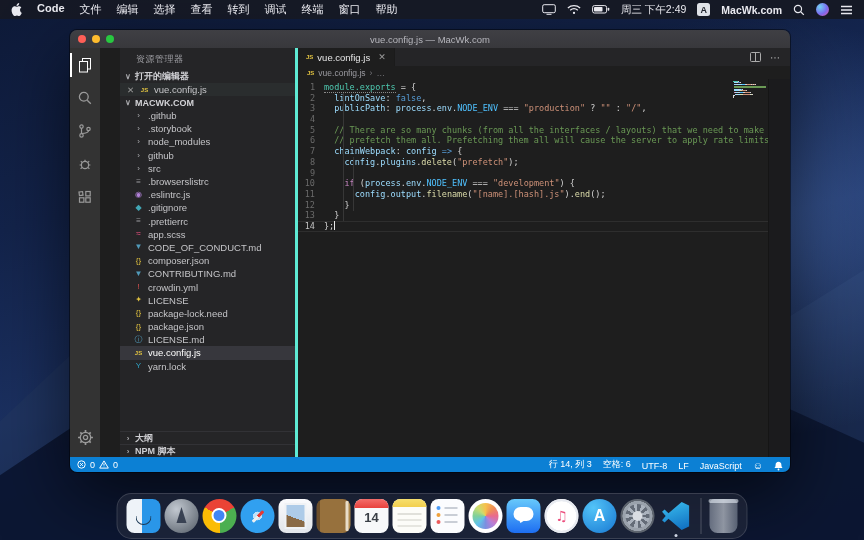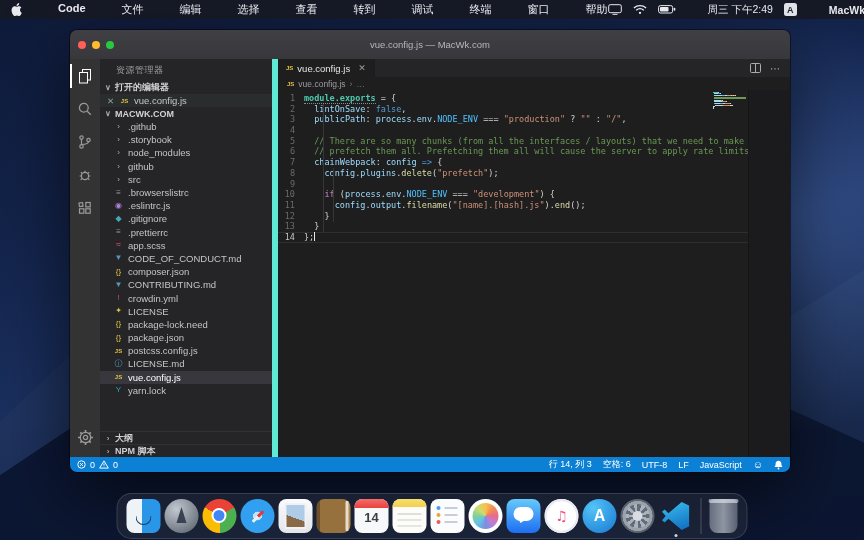--- a/index.html
+++ b/index.html
@@ -7,46 +7,46 @@
   body { position:relative; font-family:"Liberation Sans",sans-serif; background:linear-gradient(165deg,#0e1a38 0%,#13234a 30%,#1b3060 55%,#0f1c3c 80%,#0a142e 100%); }
 
   
   .glow{position:absolute;inset:0;background:radial-gradient(ellipse 430px 300px at 87% 42%, rgba(98,140,215,.40), rgba(98,140,215,0) 70%);}
   .mtn2{position:absolute;inset:0;background:#22365e;opacity:.55;clip-path:polygon(0 78%,12% 60%,24% 74%,38% 55%,52% 72%,66% 52%,80% 70%,100% 50%,100% 100%,0 100%);}
   .mtn1{position:absolute;inset:0;background:#0b1530;opacity:.9;clip-path:polygon(0 88%,15% 72%,30% 85%,47% 68%,62% 84%,78% 66%,100% 82%,100% 100%,0 100%);}
 
   
   .menubar{position:absolute;top:0;left:0;right:0;height:19px;background:rgba(22,25,35,.93);display:flex;align-items:center;padding:0 11px;color:#e9e9ef;font-size:11px;z-index:50;}
   .menu-left{display:flex;align-items:center;gap:15px;}
-  .menu-item{cursor:default;white-space:nowrap;margin-left:21px;}
+  .menu-item{cursor:default;white-space:nowrap;}
   .menu-item.bold{font-weight:bold;}
   .apple{display:flex;align-items:center;}
   .menu-right{margin-left:auto;display:flex;align-items:center;gap:11px;font-size:10.5px;}
   .ime-box{width:13px;height:13px;border-radius:2.5px;background:#dfe2e8;color:#23262e;font-size:9px;font-weight:bold;display:flex;align-items:center;justify-content:center;}
   .siri{width:13px;height:13px;border-radius:50%;background:radial-gradient(circle at 30% 30%,#72d3f2,#7a6cf0 55%,#e8559c);}
   .mb-ico{display:flex;align-items:center;}
 
   
   .window{position:absolute;left:70px;top:30px;width:720px;height:442px;border-radius:7px;overflow:hidden;display:flex;flex-direction:column;box-shadow:0 25px 70px rgba(0,0,0,.6),0 0 0 1px rgba(0,0,0,.45);z-index:10;}
-  .titlebar{height:29px;flex:none;background:linear-gradient(#3f3f44,#38383c);display:flex;align-items:center;position:relative;}
+  .titlebar{height:18px;flex:none;background:linear-gradient(#3f3f44,#38383c);display:flex;align-items:center;position:relative;}
   .tl{display:flex;gap:6px;margin-left:8px;z-index:2;}
   .tl span{width:8px;height:8px;border-radius:50%;}
   .tl-close{background:#ff5f57;} .tl-min{background:#febc2e;} .tl-max{background:#28c840;}
   .win-title{position:absolute;left:0;right:0;text-align:center;font-size:9.5px;color:#b6b6bc;}
   .wbody{flex:1;display:flex;min-height:0;background:#1e1e1e;}
 
   
   .activity{width:30px;flex:none;background:#333333;display:flex;flex-direction:column;align-items:center;padding-top:7px;gap:13px;}
   .act{width:30px;height:20px;display:flex;align-items:center;justify-content:center;color:#9a9a9a;position:relative;}
   .act.active{color:#fff;}
   .act.active::before{content:"";position:absolute;left:0;top:-2px;bottom:-2px;width:2px;background:#fff;}
   .act-bottom{margin-top:auto;margin-bottom:10px;}
 
   
-  .sidebar{width:178px;flex:none;background:#252527;position:relative;color:#c5c5c8;font-size:9.5px;border-right:6px solid #5eead4;overflow:hidden;}
+  .sidebar{width:178px;flex:none;background:#252527;position:relative;color:#c5c5c8;font-size:9.5px;border-right:3px solid #5eead4;overflow:hidden;margin-left:20px;}
   .side-header{height:22px;display:flex;align-items:center;padding-left:16px;font-size:9px;color:#9d9da2;letter-spacing:.5px;}
   .sec-header{height:13px;display:flex;align-items:center;gap:3px;padding-left:4px;font-size:9px;font-weight:bold;color:#d2d2d6;}
   .chev{color:#a8a8ac;font-size:8px;width:8px;text-align:center;display:inline-block;}
   .oe-item{height:13px;display:flex;align-items:center;gap:4px;background:#2a2d2e;padding-left:7px;}
   .oe-close{color:#9a9a9a;font-size:8.5px;width:8px;}
   .tree .trow{height:13.2px;display:flex;align-items:center;gap:4px;padding-left:13px;white-space:nowrap;}
   .trow.sel{background:#37373d;color:#ffffff;}
   .ticon{width:11px;flex:none;text-align:center;font-size:8px;line-height:10px;}
   .ticon.jsi{font-size:6px;font-weight:bold;letter-spacing:0;}
   .tchev{width:11px;flex:none;text-align:center;color:#ababaf;font-size:8px;}
@@ -67,30 +67,30 @@
   .code-wrap{width:470px;flex:none;position:relative;overflow:hidden;padding-top:3px;font-family:"DejaVu Sans Mono",monospace;font-size:8.5px;line-height:10.7px;}
   .right-strip{flex:1;background:#1b1b1d;border-left:1px solid #151515;}
   .cline{display:flex;white-space:pre;height:10.7px;}
   .cline.current{box-shadow:inset 0 1px 0 #2e2e2e, inset 0 -1px 0 #2e2e2e;}
   .ln{width:26px;flex:none;text-align:right;padding-right:9px;color:#6a6a6a;}
   .cline.current .ln{color:#c2c2c2;}
   .ctext{flex:1;min-width:0;}
   .cursor{display:inline-block;width:1px;height:9px;background:#e8e8e8;vertical-align:text-top;}
   .tok-fg{color:#d4d4d4;} .tok-type{color:#4ec9b0;} .tok-prop{color:#9cdcfe;} .tok-const{color:#569cd6;}
   .tok-const2{color:#4fc1ff;} .tok-str{color:#ce9178;} .tok-com{color:#6a9955;} .tok-kw{color:#c586c0;} .tok-fn{color:#dcdcaa;}
-  .squiggle{border-bottom:1px dotted #8a8a8a;font-weight:bold;}
+  .squiggle{border-bottom:1px dotted #8a8a8a;}
   .guide{position:absolute;width:1px;background:#373737;}
   .minimap{position:absolute;left:435px;top:2px;width:33px;}
   .mm-line{height:1px;margin-bottom:.25px;display:flex;overflow:hidden;}
   .mm-line span{height:1px;flex:none;}
 
   
   .statusbar{height:15px;flex:none;background:#0c80d4;display:flex;align-items:center;color:#fff;font-size:9px;padding:0 7px;gap:5px;}
   .sb-left{display:flex;align-items:center;gap:4px;}
-  .sb-right{margin-left:auto;display:flex;align-items:center;gap:11px;}
+  .sb-right{margin-left:auto;display:flex;align-items:flex-end;gap:11px;}
   .sb-item{white-space:nowrap;}
   .smiley{font-size:10px;line-height:10px;}
 
   
   .dock{position:absolute;left:50%;transform:translateX(-50%);bottom:1px;display:flex;align-items:center;gap:4px;padding:4px 9px;background:rgba(40,46,64,.55);border:1px solid rgba(255,255,255,.14);border-radius:15px;z-index:40;}
   .di{width:34px;height:34px;border-radius:8px;position:relative;flex:none;}
   .round{border-radius:50% !important;}
   .dock-sep{width:1px;height:36px;background:rgba(255,255,255,.22);margin:0 4px;flex:none;}
   .run-dot{position:absolute;bottom:-4px;left:50%;margin-left:-1.5px;width:3px;height:3px;border-radius:50%;background:#cfd6e4;}
 
@@ -339,24 +339,20 @@
           </div>
           <div class="trow">
             <span class="ticon " style="color: rgb(226, 195, 65);">{}</span>
             <span>package-lock.need</span>
           </div>
           <div class="trow">
             <span class="ticon " style="color: rgb(226, 195, 65);">{}</span>
             <span>package.json</span>
           </div>
           <div class="trow">
-            <span class="ticon jsi" style="color: rgb(226, 195, 65);">JS</span>
-            <span>postcss.config.js</span>
-          </div>
-          <div class="trow">
             <span class="ticon " style="color: rgb(81, 154, 186);">ⓘ</span>
             <span>LICENSE.md</span>
           </div>
           <div class="trow sel">
             <span class="ticon jsi" style="color: rgb(226, 195, 65);">JS</span>
             <span>vue.config.js</span>
           </div>
           <div class="trow">
             <span class="ticon " style="color: rgb(46, 163, 198);">Y</span>
             <span>yarn.lock</span>

